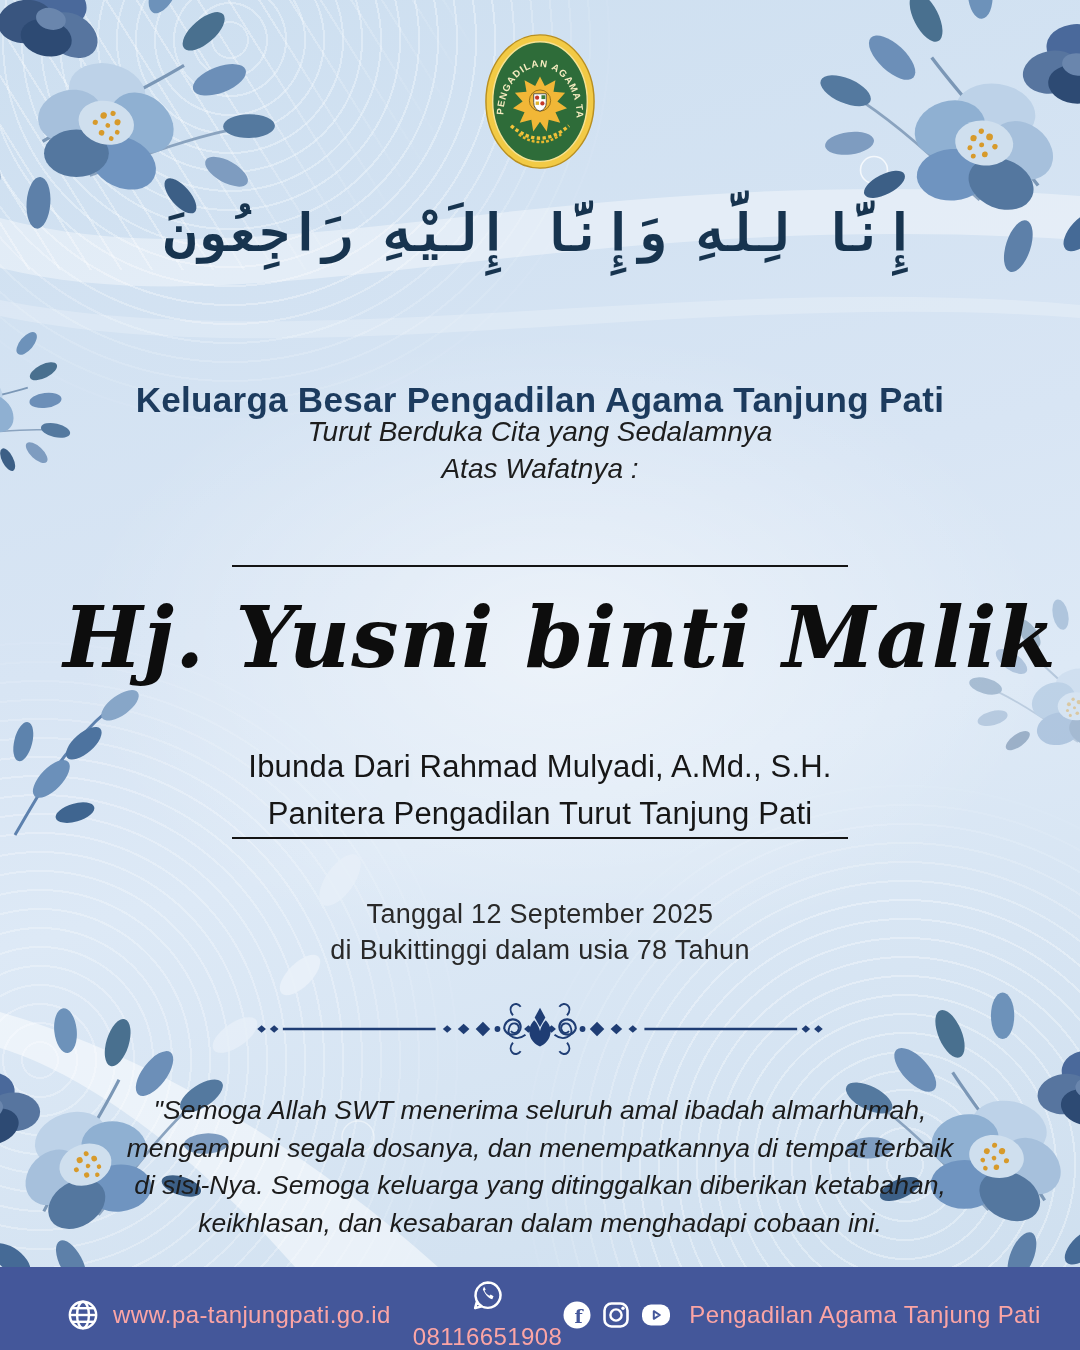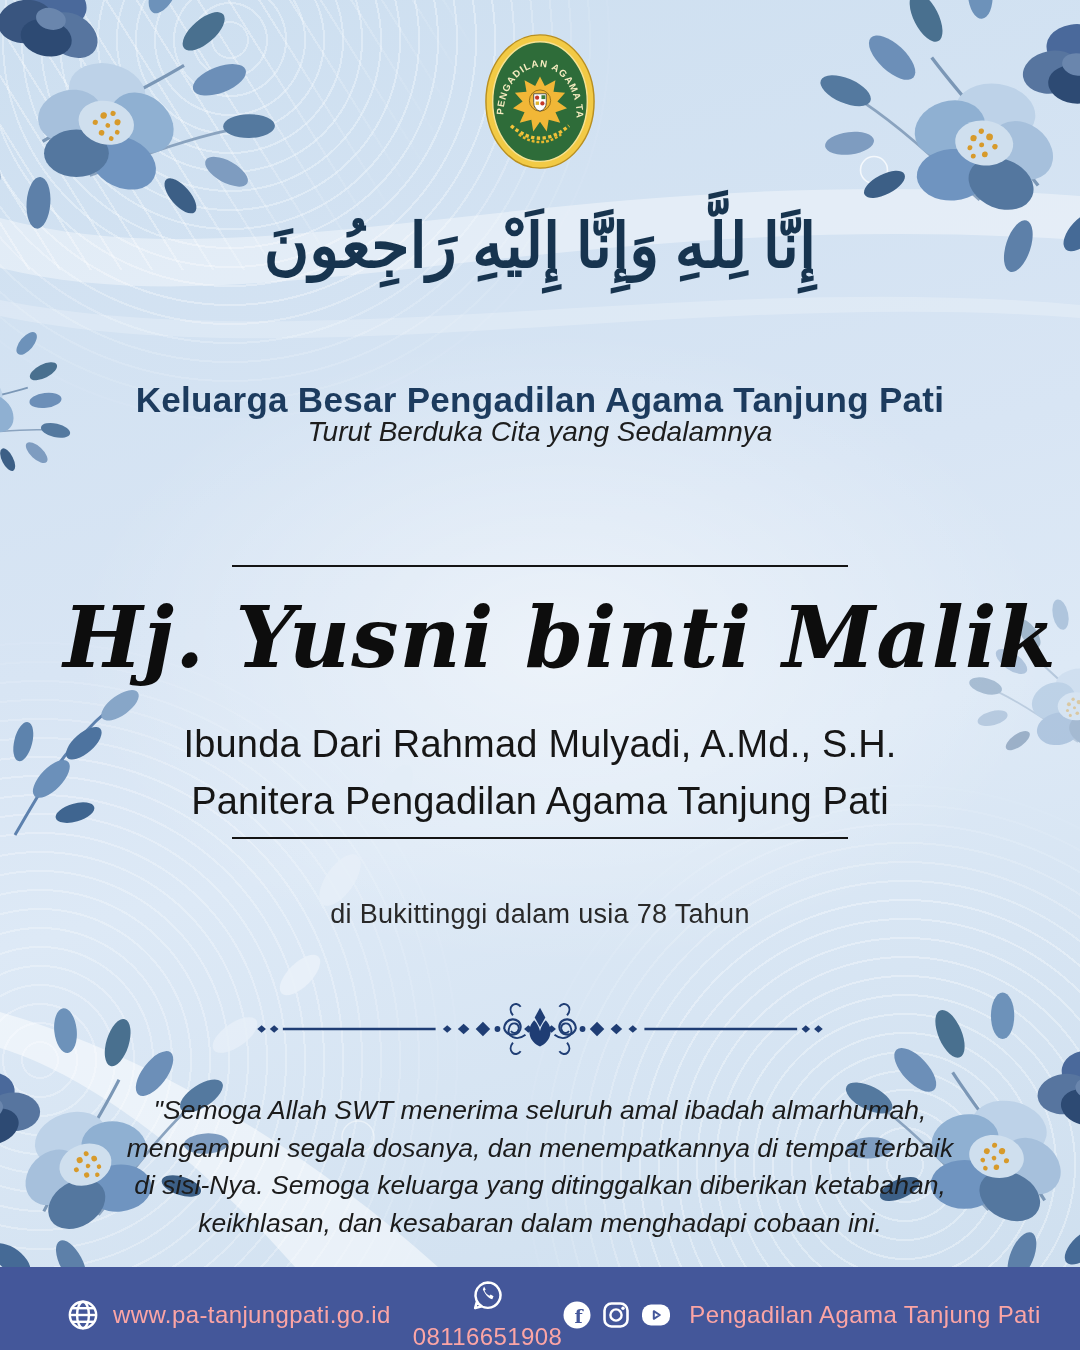--- a/index.html
+++ b/index.html
@@ -24,26 +24,26 @@
     background: repeating-linear-gradient(58deg,
       rgba(255,255,255,0) 0 24px, rgba(255,255,255,.42) 24px 26px);
     -webkit-mask-image: linear-gradient(115deg, #000 0 45%, transparent 85%);
             mask-image: linear-gradient(115deg, #000 0 45%, transparent 85%);
   }
   .org-title { top:352px; font-size:35px; font-weight:800; color:#1c3b5e; letter-spacing:.3px;margin-top:28px; }
   .condolence { top:414px; font-size:28px; font-style:italic; color:#1d1d1d; line-height:1.32; }
   .rule { height:2px; background:#141414; width:616px; left:232px; }
   .deceased { top:588px; font-size:84px; font-family:"DejaVu Serif", serif;
               font-style:italic; font-weight:700; color:#0d0d0d; letter-spacing:1px;margin-left:20px; }
-  .relation { top:716px; font-size:38px; color:#161616; line-height:1.5; letter-spacing:.2px; }
+  .relation { top:744px; font-size:31px; color:#161616; line-height:1.5; letter-spacing:.2px; }
   .dateblock { top:896px; font-size:27px; color:#292929; line-height:1.35; letter-spacing:.3px; }
   .prayer { top:1092px; left:120px; width:840px; text-align:center;
             font-size:26.5px; font-style:italic; color:#1b1b1b; line-height:1.42; }
-  .arabic { top:198px; font-size:62px; font-weight:700; color:#17344f;
-            font-family:Liberation Serif, serif; direction:rtl; line-height:1.55; }
+  .arabic { top:198px; font-size:52px; font-weight:700; color:#17344f;
+            font-family:Liberation Mono, monospace; direction:rtl; line-height:1.55; }
   .footer {
     position:absolute; left:0; top:1267px; width:1080px; height:95px;
     background:#44579a; display:flex; align-items:center;
     padding:0 66px; color:#fca5a5;
   }
   .fgroup { display:flex; align-items:center; }
   .ftext { font-size:24px; letter-spacing:.4px; white-space:nowrap; }
   .ficon { display:flex; align-items:center; justify-content:center; }
 </style>
 </head>
@@ -148,34 +148,36 @@
     <path d="M30,97 q30,26 60,0" stroke="#f1c23a" stroke-width="3.5" fill="none" stroke-dasharray="3.5,2.5"></path>
     <path d="M38,106 q22,16 44,0" stroke="#e8b82f" stroke-width="2.5" fill="none" stroke-dasharray="3,2"></path>
   </svg>
 
   <div class="abs center-text arabic">إِنَّا لِلَّهِ وَإِنَّا إِلَيْهِ رَاجِعُونَ</div>
 
   <div class="abs center-text org-title">Keluarga Besar Pengadilan Agama Tanjung Pati</div>
 
   <div class="abs center-text condolence">
     <div>Turut Berduka Cita yang Sedalamnya</div>
+    <div>Atas Wafatnya :</div>
   </div>
 
   <div class="abs rule" style="top:565px;"></div>
 
   <div class="abs center-text deceased">Hj. Yusni binti Malik</div>
 
   <div class="abs center-text relation">
     <div>Ibunda Dari Rahmad Mulyadi, A.Md., S.H.</div>
-    <div>Panitera Pengadilan Agama Tanjung Pati</div>
+    <div>Panitera Pengadilan Turut Tanjung Pati</div>
   </div>
 
   <div class="abs rule" style="top:837px;"></div>
 
   <div class="abs center-text dateblock">
+    <div>Tanggal 12 September 2025</div>
     <div>di Bukittinggi dalam usia 78 Tahun</div>
   </div>
 
   <svg class="abs" style="left:250px; top:1000px;" width="580" height="58" viewBox="0 0 600 60">
     <g id="orn-left" fill="#1f3d74" stroke="#1f3d74">
       <path d="M12,26 l4.5,4 -4.5,4 -4.5,-4 z" stroke="none"></path>
       <path d="M25,26 l4.5,4 -4.5,4 -4.5,-4 z" stroke="none"></path>
       <path d="M34,30 H192" stroke-width="2.6" fill="none"></path>
       <path d="M204,26 l4.5,4 -4.5,4 -4.5,-4 z" stroke="none"></path>
       <path d="M221,24.5 l6,5.5 -6,5.5 -6,-5.5 z" stroke="none"></path>

